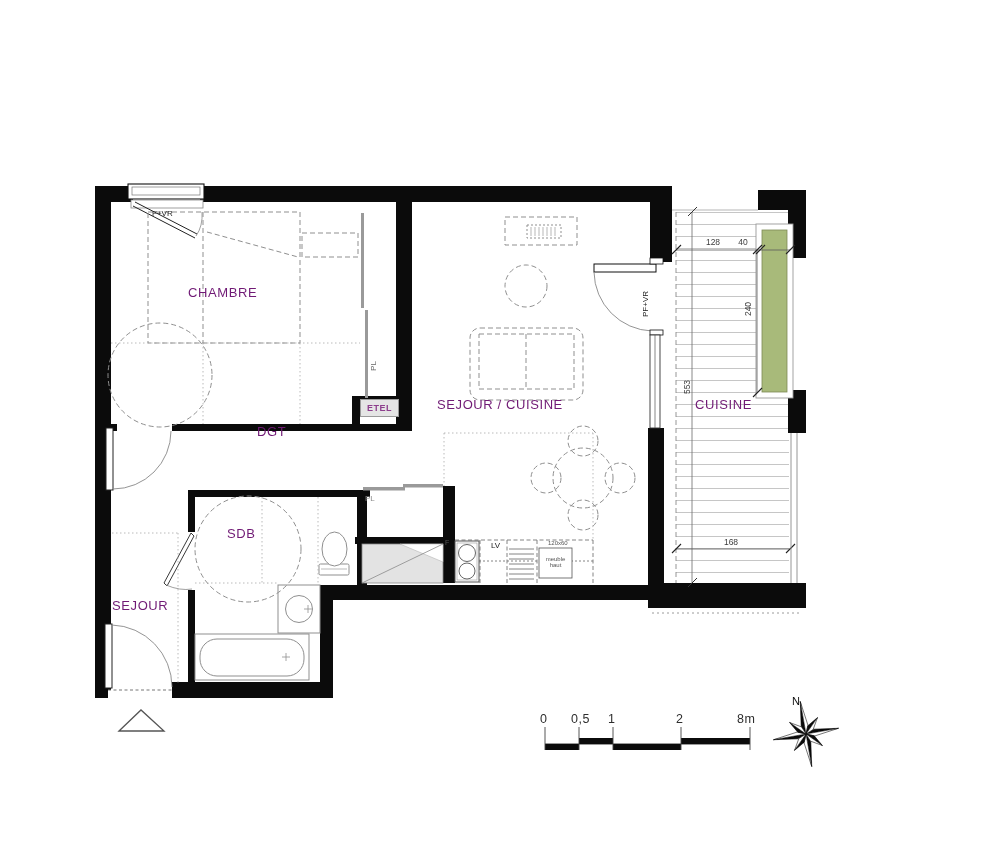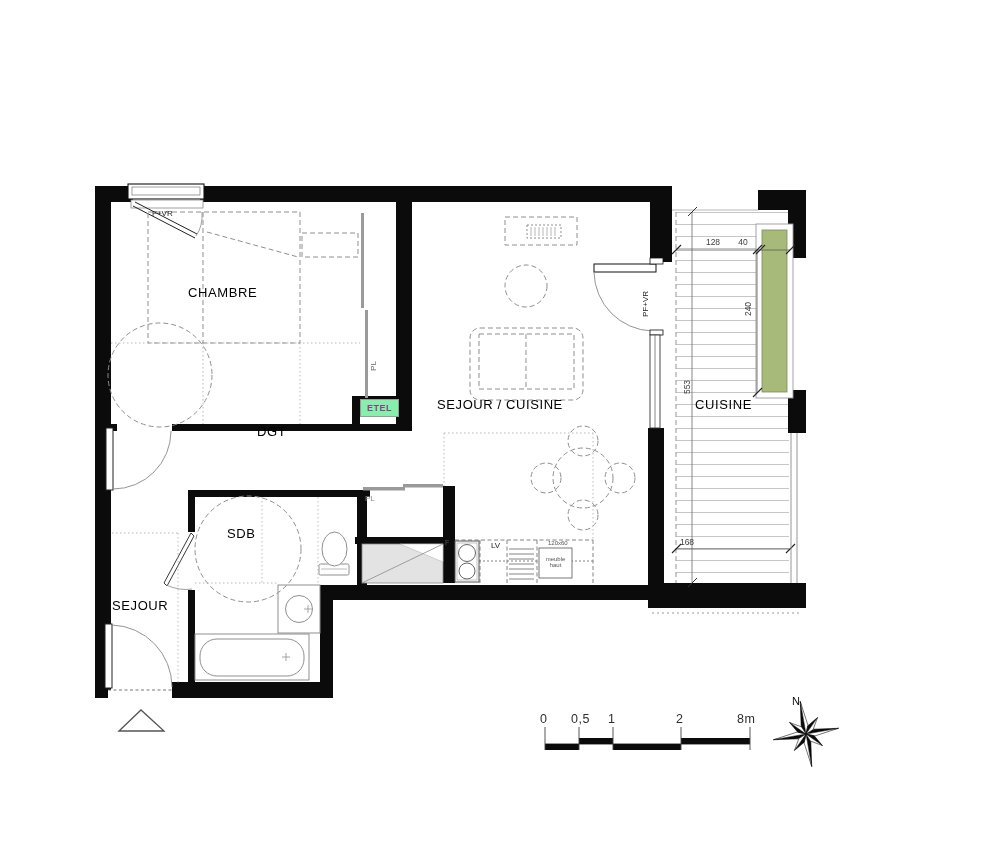--- a/index.html
+++ b/index.html
@@ -1,28 +1,28 @@
 <!DOCTYPE html>
 <html><head>
 <meta charset="utf-8">
 <style>
   html,body{margin:0;padding:0;background:#fff;}
   .canvas{position:relative;width:1000px;height:857px;background:#fff;overflow:hidden;
           font-family:"Liberation Sans",sans-serif;}
   .canvas svg{position:absolute;left:0;top:0;}
-  .lbl{position:absolute;color:#000000;white-space:nowrap;line-height:1;}
+  .lbl{position:absolute;color:#701a75;white-space:nowrap;line-height:1;}
   .room{font-size:13px;letter-spacing:.6px;}
   .small{font-size:8px;color:#222;}
   .tiny{font-size:6px;color:#555;}
   .dim{font-size:8.5px;color:#3c3c3c;}
   .rotc{transform:translate(-50%,-50%) rotate(-90deg);transform-origin:center;}
   .ctr{text-align:center;}
   .hatch{position:absolute;left:676px;top:212px;width:113px;height:371px;
          background:repeating-linear-gradient(to bottom,#c6c6c6 0 1px,transparent 1px 12px);}
-  .etel-box{position:absolute;left:360px;top:399px;width:37px;height:16px;background:#86efac;
+  .etel-box{position:absolute;left:360px;top:399px;width:37px;height:16px;background:#e5e5e5;
             border:1px solid #9a9a9a;display:flex;align-items:center;justify-content:center;
             font-size:9px;font-weight:bold;color:#8d3f8d;letter-spacing:.5px;}
   .scale-lbl{position:absolute;top:712px;font-size:12.5px;color:#2e2e2e;letter-spacing:.5px;}
   .north-lbl{position:absolute;left:792px;top:695px;font-size:11px;color:#111;}
   .mh{position:absolute;left:539px;top:556px;width:33px;text-align:center;
       font-size:6px;color:#555;}
 </style>
 </head>
 <body>
 
@@ -294,21 +294,21 @@
 
   <div class="lbl tiny" style="left:445px;top:539px;font-size:7px">F</div>
   <div class="lbl small" style="left:491px;top:542px">LV</div>
   <div class="lbl tiny" style="left:548px;top:540px">120x60</div>
   <div class="mh">meuble haut</div>
 
   <div class="lbl dim ctr" style="left:703px;top:238px;width:20px">128</div>
   <div class="lbl dim ctr" style="left:733px;top:238px;width:20px">40</div>
   <div class="lbl dim rotc" style="left:748px;top:309px">240</div>
   <div class="lbl dim rotc" style="left:687px;top:387px">553</div>
-  <div class="lbl dim ctr" style="left:676px;top:538px;width:22px">168</div>
+  <div class="lbl dim ctr" style="left:720px;top:538px;width:22px">168</div>
 
   <div class="scale-lbl" style="left:540px">0</div>
   <div class="scale-lbl" style="left:571px">0,5</div>
   <div class="scale-lbl" style="left:608px">1</div>
   <div class="scale-lbl" style="left:676px">2</div>
   <div class="scale-lbl" style="left:737px">8m</div>
 
   <div class="north-lbl">N</div>
 </div>
 

